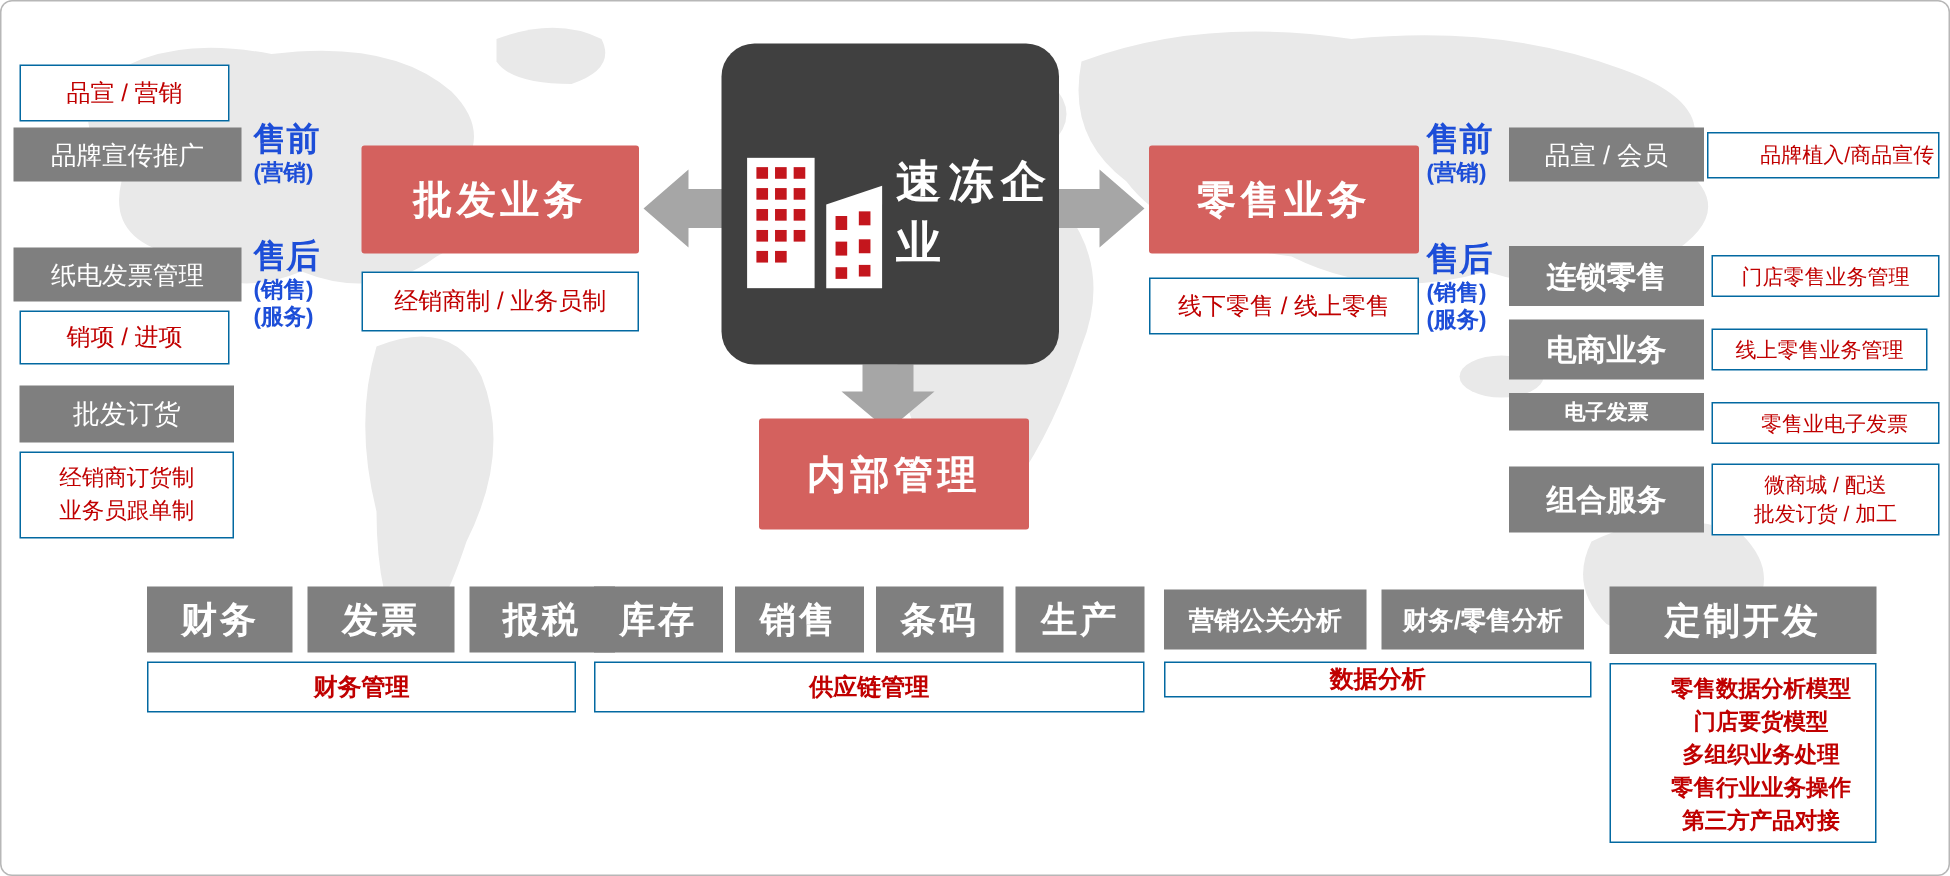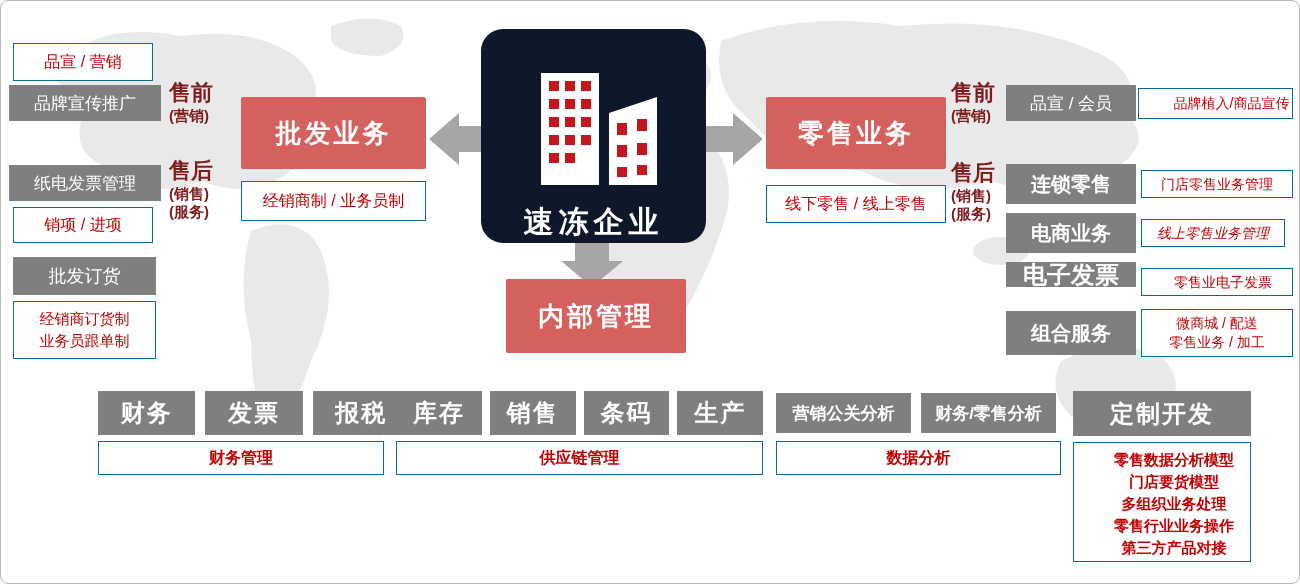--- a/index.html
+++ b/index.html
@@ -6,23 +6,23 @@
   body{font-family:"Liberation Sans","DejaVu Sans",sans-serif;}
   .canvas{position:relative;width:1300px;height:584px;background:#fff;border:1px solid #b7b7b7;
           border-radius:8px;overflow:hidden;box-sizing:border-box;}
   .map-bg{position:absolute;inset:0;z-index:0;}
   .layer{position:absolute;inset:0;z-index:1;}
   .abs{position:absolute;box-sizing:border-box;}
   .flexc{display:flex;align-items:center;justify-content:center;text-align:center;}
   .gray-box{background:#7f7f7f;color:#fff;}
   .outline-box{background:#fff;border:1px solid #0369a1;color:#c00000;}
   .pink-box{background:#d4615e;color:#fff;font-weight:bold;font-size:26px;letter-spacing:3px;border-radius:2px;}
-  .center-box{background:#0f172a;border-radius:22px;display:flex;flex-direction:column;align-items:center;justify-content:flex-end;}
+  .center-box{background:#404040;border-radius:22px;display:flex;flex-direction:row;align-items:center;}
   .center-title{color:#fff;font-size:30px;font-weight:bold;letter-spacing:5px;margin-top:12px;}
-  .side-label{color:#7f1d1d;line-height:1.25;}
+  .side-label{color:#1d4ed8;line-height:1.25;}
   .side-label .t{font-size:22px;font-weight:bold;}
   .side-label .s{font-size:15px;font-weight:bold;}
   .note{font-size:16px;}
   .small-note{font-size:14px;line-height:1.35;}
   .bigcell{font-size:24px;font-weight:bold;letter-spacing:2px;}
   .midcell{font-size:17px;font-weight:bold;}
   .group{display:flex;gap:10px;}
   .group>div{flex:1;}
   .grp-label{font-size:16px;font-weight:bold;}
   .custom-lines{font-size:15px;line-height:22px;font-weight:bold;text-align:center;padding-top:6px;padding-left:24px;}
@@ -126,29 +126,29 @@
       <div class="s">(服务)</div>
     </div>
 
     <div class="abs flexc gray-box" style="left:1005px;top:84px;width:130px;height:36px;font-size:17px;">品宣 / 会员</div>
     <div class="abs flexc outline-box" style="left:1137px;top:87px;width:155px;height:31px;font-size:14px;padding-left:32px;">品牌植入/商品宣传</div>
 
     <div class="abs flexc gray-box" style="left:1005px;top:163px;width:130px;height:40px;font-size:20px;font-weight:600;">连锁零售</div>
     <div class="abs flexc outline-box small-note" style="left:1140px;top:169px;width:152px;height:28px;">门店零售业务管理</div>
 
     <div class="abs flexc gray-box" style="left:1005px;top:212px;width:130px;height:40px;font-size:20px;font-weight:600;">电商业务</div>
-    <div class="abs flexc outline-box small-note" style="left:1140px;top:218px;width:144px;height:28px;font-style:italic;">线上零售业务管理</div>
+    <div class="abs flexc outline-box small-note" style="left:1140px;top:218px;width:144px;height:28px;">线上零售业务管理</div>
 
-    <div class="abs flexc gray-box" style="left:1005px;top:261px;width:130px;height:25px;font-size:24px;font-weight:600;">电子发票</div>
+    <div class="abs flexc gray-box" style="left:1005px;top:261px;width:130px;height:25px;font-size:14px;font-weight:600;">电子发票</div>
     <div class="abs flexc outline-box small-note" style="left:1140px;top:267px;width:152px;height:28px;padding-left:12px;">零售业电子发票</div>
 
     <div class="abs flexc gray-box" style="left:1005px;top:310px;width:130px;height:44px;font-size:20px;font-weight:600;">组合服务</div>
     <div class="abs flexc outline-box small-note" style="left:1140px;top:308px;width:152px;height:48px;flex-direction:column;">
       <div>微商城 / 配送</div>
-      <div>零售业务 / 加工</div>
+      <div>批发订货 / 加工</div>
     </div>
 
     <div class="abs group" style="left:97px;top:390px;width:312px;height:44px;">
       <div class="flexc gray-box bigcell">财务</div>
       <div class="flexc gray-box bigcell">发票</div>
       <div class="flexc gray-box bigcell">报税</div>
     </div>
     <div class="abs flexc outline-box grp-label" style="left:97px;top:440px;width:286px;height:34px;">财务管理</div>
 
     <div class="abs group" style="left:395px;top:390px;width:367px;height:44px;gap:8px;">
@@ -156,21 +156,21 @@
       <div class="flexc gray-box bigcell">销售</div>
       <div class="flexc gray-box bigcell">条码</div>
       <div class="flexc gray-box bigcell">生产</div>
     </div>
     <div class="abs flexc outline-box grp-label" style="left:395px;top:440px;width:367px;height:34px;">供应链管理</div>
 
     <div class="abs group" style="left:775px;top:392px;width:280px;height:40px;">
       <div class="flexc gray-box midcell">营销公关分析</div>
       <div class="flexc gray-box midcell">财务/零售分析</div>
     </div>
-    <div class="abs flexc outline-box grp-label" style="left:775px;top:440px;width:285px;height:34px;">数据分析</div>
+    <div class="abs flexc outline-box grp-label" style="left:775px;top:440px;width:285px;height:24px;">数据分析</div>
 
     <div class="abs flexc gray-box bigcell" style="left:1072px;top:390px;width:178px;height:45px;">定制开发</div>
     <div class="abs outline-box custom-lines" style="left:1072px;top:441px;width:178px;height:120px;">
       <div>零售数据分析模型</div>
       <div>门店要货模型</div>
       <div>多组织业务处理</div>
       <div>零售行业业务操作</div>
       <div>第三方产品对接</div>
     </div>
 

